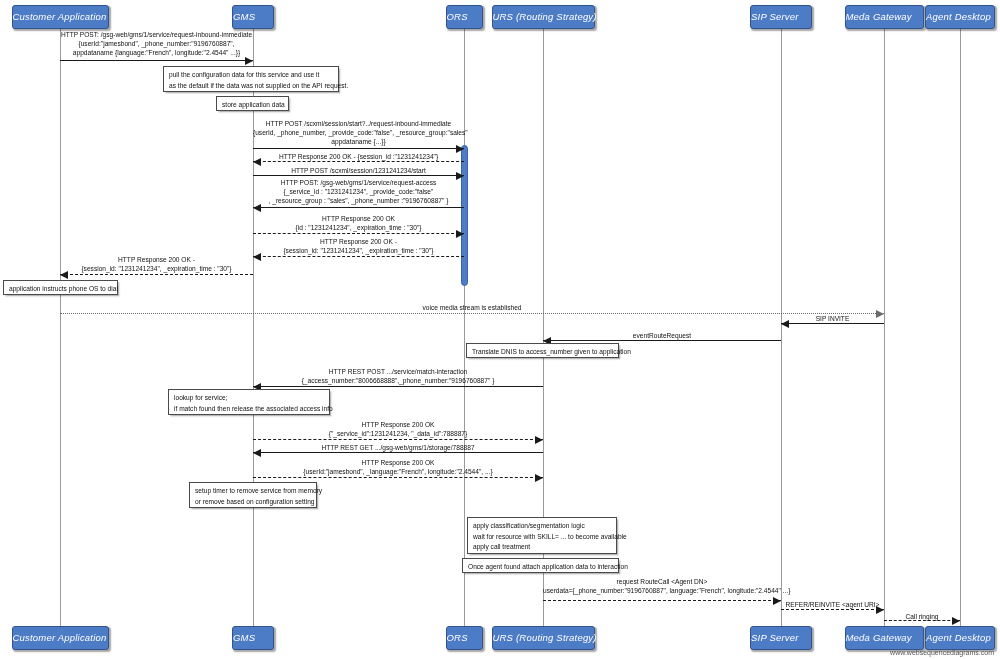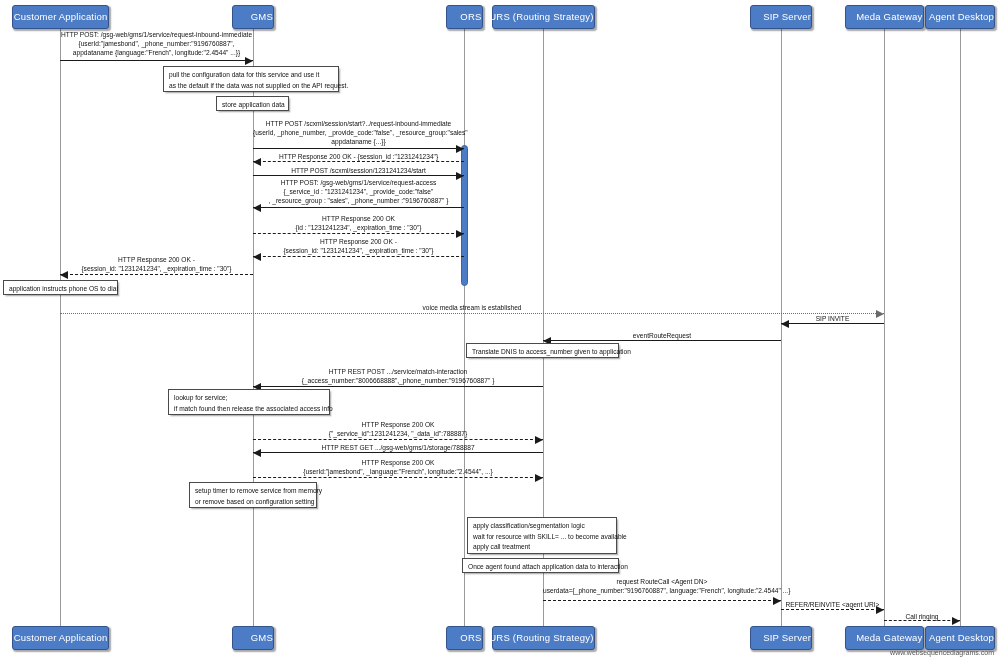--- a/index.html
+++ b/index.html
@@ -22,25 +22,26 @@
     position: absolute;
     box-sizing: border-box;
     background: #4d7cc7;
     border: 1px solid #33538c;
     border-radius: 3px;
     color: #ffffff;
     font-size: 9.5px;
     line-height: 1;
     display: flex;
     align-items: center;
-    justify-content: flex-end;
+    justify-content: flex-start;
     text-align: center;
     box-shadow: 1.5px 1.5px 1.5px rgba(0,0,0,0.35);
     white-space: nowrap;
     letter-spacing: 0.2px;
+    font-style: italic;
   }
   .lifeline {
     position: absolute;
     width: 1px;
     background: #9a9a9a;
   }
   .activation {
     position: absolute;
     background: #4d7cc7;
     border: 1px solid #3a63a8;

